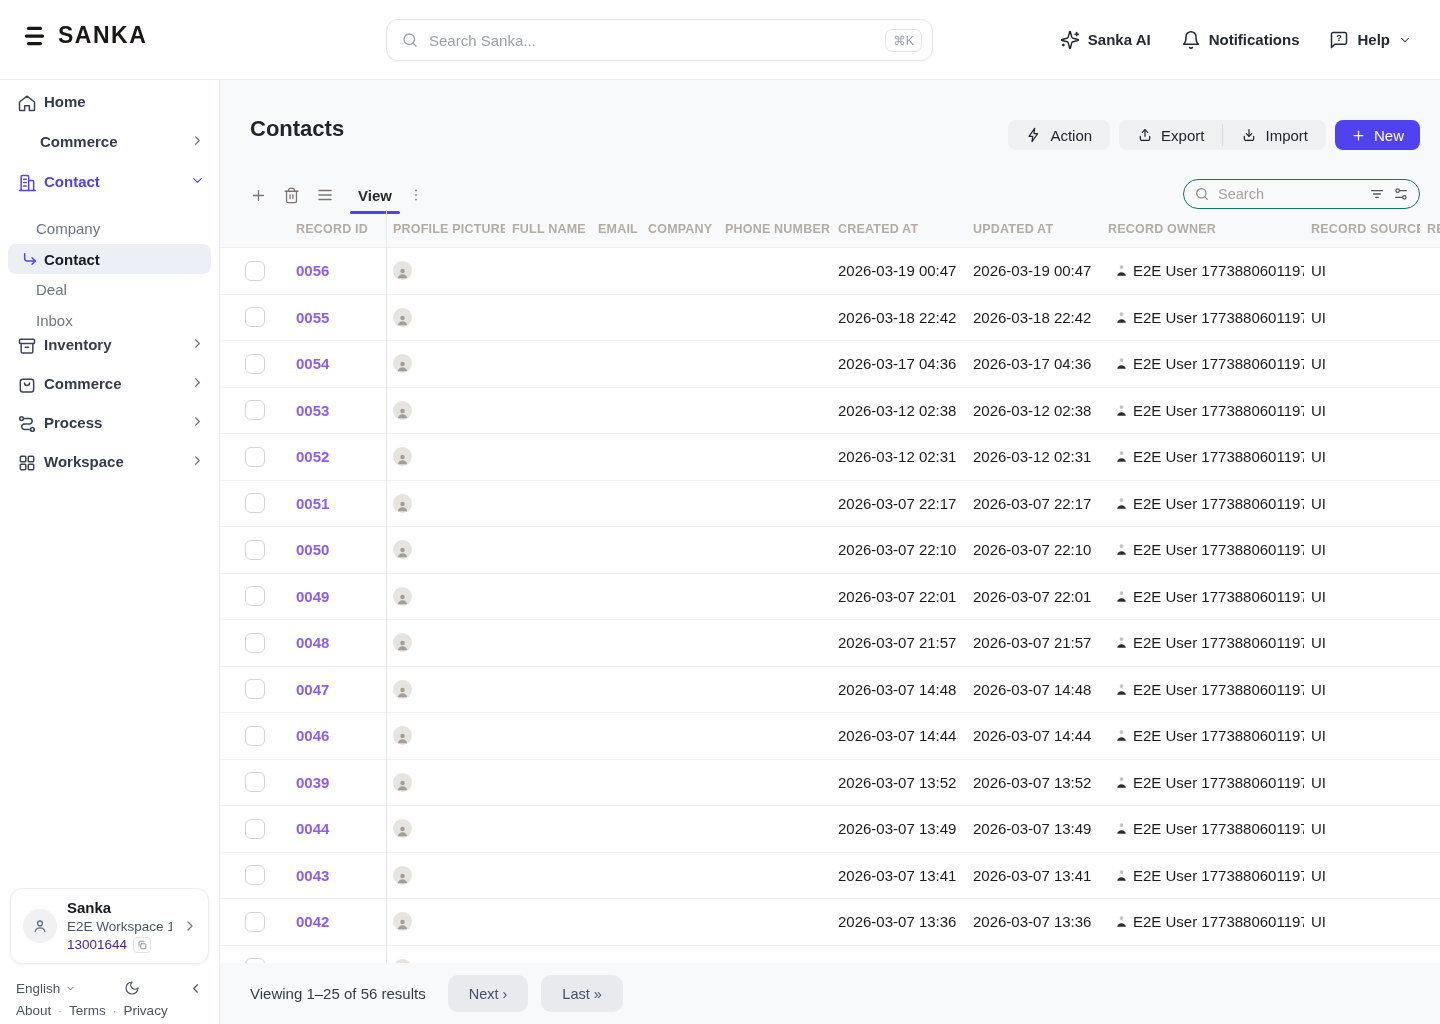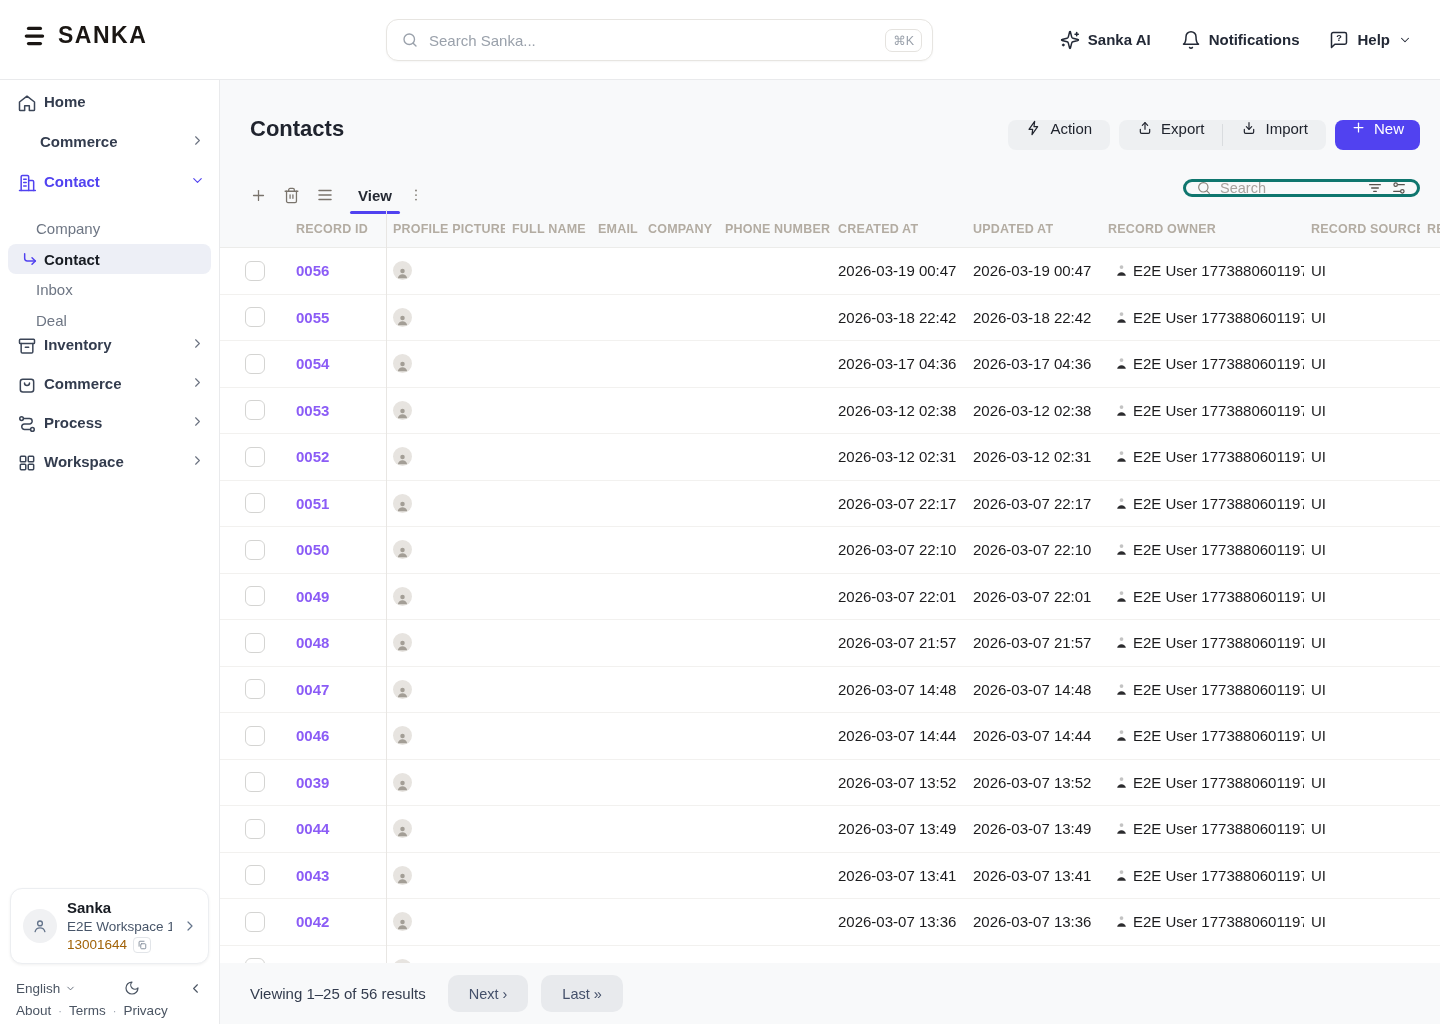--- a/index.html
+++ b/index.html
@@ -49,56 +49,56 @@
   .nav-sub.active .icon { color:var(--accent); }
 
   .ws-card { position:absolute; left:10px; right:10px; bottom:60px; height:76px; background:#fff;
     border:1px solid #eceef1; border-radius:12px; box-shadow:0 1px 3px rgba(0,0,0,.06);
     display:flex; align-items:center; padding:0 10px 0 12px; gap:10px; cursor:pointer; }
   .ws-avatar { width:34px; height:34px; border-radius:50%; background:#f0f1f3; display:flex;
     align-items:center; justify-content:center; color:#64748b; }
   .ws-texts { flex:1; min-width:0; line-height:1.35; }
   .ws-name { font-size:15px; font-weight:700; color:#171b22; }
   .ws-detail { font-size:13.5px; color:#475569; white-space:nowrap; overflow:hidden; }
-  .ws-id-row { display:flex; align-items:center; gap:6px; font-size:13.5px; color:#a16207; }
+  .ws-id-row { display:flex; align-items:center; gap:6px; font-size:13.5px; color:#4c1d95; }
   .copy-chip { width:18px; height:16px; border:1px solid #e2e5e9; border-radius:4px; display:flex;
     align-items:center; justify-content:center; color:#8b94a1; cursor:pointer; }
   .ws-chev { color:#64748b; }
   .side-utils { position:absolute; left:16px; right:16px; bottom:28px; display:flex;
     align-items:center; justify-content:space-between; }
   .lang { display:flex; align-items:center; gap:5px; font-size:13.5px; color:#4b5563; cursor:pointer; }
   .moon, .collapse { color:#4b5563; cursor:pointer; }
   .side-links { position:absolute; left:16px; bottom:6px; display:flex; align-items:center; gap:7px;
     font-size:13.5px; color:#4b5563; }
   .side-links .dot { color:#9ca3af; font-size:11px; }
   .side-links span[data-bind] { cursor:pointer; }
 
   
   .main { position:absolute; left:220px; top:80px; width:1220px; height:944px; background:#f8f9fa; }
   .page-title { position:absolute; left:30px; top:36px; font-size:22px; font-weight:700; color:#20242e; }
   .header-actions { position:absolute; right:20px; top:40px; display:flex; gap:9px; height:30px; }
-  .btn { display:flex; justify-content:center; gap:8px; height:30px;
+  .btn { display:flex; align-items:center; justify-content:center; gap:8px; height:30px;
     border:none; border-radius:8px; background:#eef0f2; color:#20242e; font-size:15px; font-weight:500;
     font-family:inherit; padding:0 18px; cursor:pointer; }
   .btn .icon { color:#20242e; }
   .btn-group { display:flex; background:#eef0f2; border-radius:8px; }
   .btn-group .btn { background:transparent; }
   .btn-group .divider { width:1px; background:#d9dcdf; margin:4px 0; }
   .btn-primary { background:var(--accent); color:#fff; padding:0 16px; }
   .btn-primary .icon { color:#fff; }
 
   .toolbar { position:absolute; left:30px; top:95px; height:40px; display:flex; align-items:center; gap:16px; }
   .tool-icon { color:#7a746c; cursor:pointer; }
   .view-tab { position:relative; display:flex; align-items:center; gap:10px; margin-left:8px;
     font-size:15px; font-weight:600; color:#252a33; cursor:pointer; }
   .view-tab::after { content:''; position:absolute; left:-8px; right:-8px; bottom:-10px; height:3px;
     border-radius:2px; background:var(--accent); }
   .kebab { color:#7a746c; cursor:pointer; letter-spacing:0; }
-  .table-search { position:absolute; right:20px; top:99px; width:237px; height:18px;
-    border:3px solid #0f766e; border-radius:16px; background:transparent; display:flex;
+  .table-search { position:absolute; right:20px; top:99px; width:237px; height:30px;
+    border:1px solid #0f766e; border-radius:16px; background:transparent; display:flex;
     align-items:center; padding:0 10px 0 10px; gap:8px; }
   .table-search .mag { color:#8a857d; }
   .table-search input { flex:1; min-width:0; border:none; outline:none; background:transparent;
     font-size:14.5px; font-family:inherit; color:#44403c; }
   .table-search input::placeholder { color:#a8a29e; }
   .table-search .right-ic { color:#57534e; cursor:pointer; }
 
   
   .table { position:absolute; left:0; top:130px; width:1220px; height:753px; }
   .col-divider { position:absolute; left:166px; top:0; bottom:0; width:1px; background:#e8e6e3; z-index:2; }
@@ -233,24 +233,24 @@
     <div class="nav-sub active">
       <span class="icon">
         <svg width="16" height="16" viewBox="0 0 24 24" style="stroke-width:2.2">
             <path d="M4 4v7a4 4 0 0 0 4 4h12"></path>
             <polyline points="15 10 20 15 15 20"></polyline>
           </svg>
       </span>
       <span data-bind="sidebar.items.4.label">Contact</span>
     </div>
     <div class="nav-sub">
+      <span data-bind="sidebar.items.5.label">Deal</span>
+    </div>
+    <div class="nav-sub">
       <span data-bind="sidebar.items.6.label">Inbox</span>
-    </div>
-    <div class="nav-sub">
-      <span data-bind="sidebar.items.5.label">Deal</span>
     </div>
 
     <div class="nav-item h39">
       <span class="icon nav-icon">
         <svg width="20" height="20" viewBox="0 0 24 24">
             <rect x="3" y="4" width="18" height="5" rx="1"></rect>
             <path d="M5 9v10a1.5 1.5 0 0 0 1.5 1.5h11A1.5 1.5 0 0 0 19 19V9"></path>
             <path d="M10 13.5h4"></path>
           </svg>
       </span>

